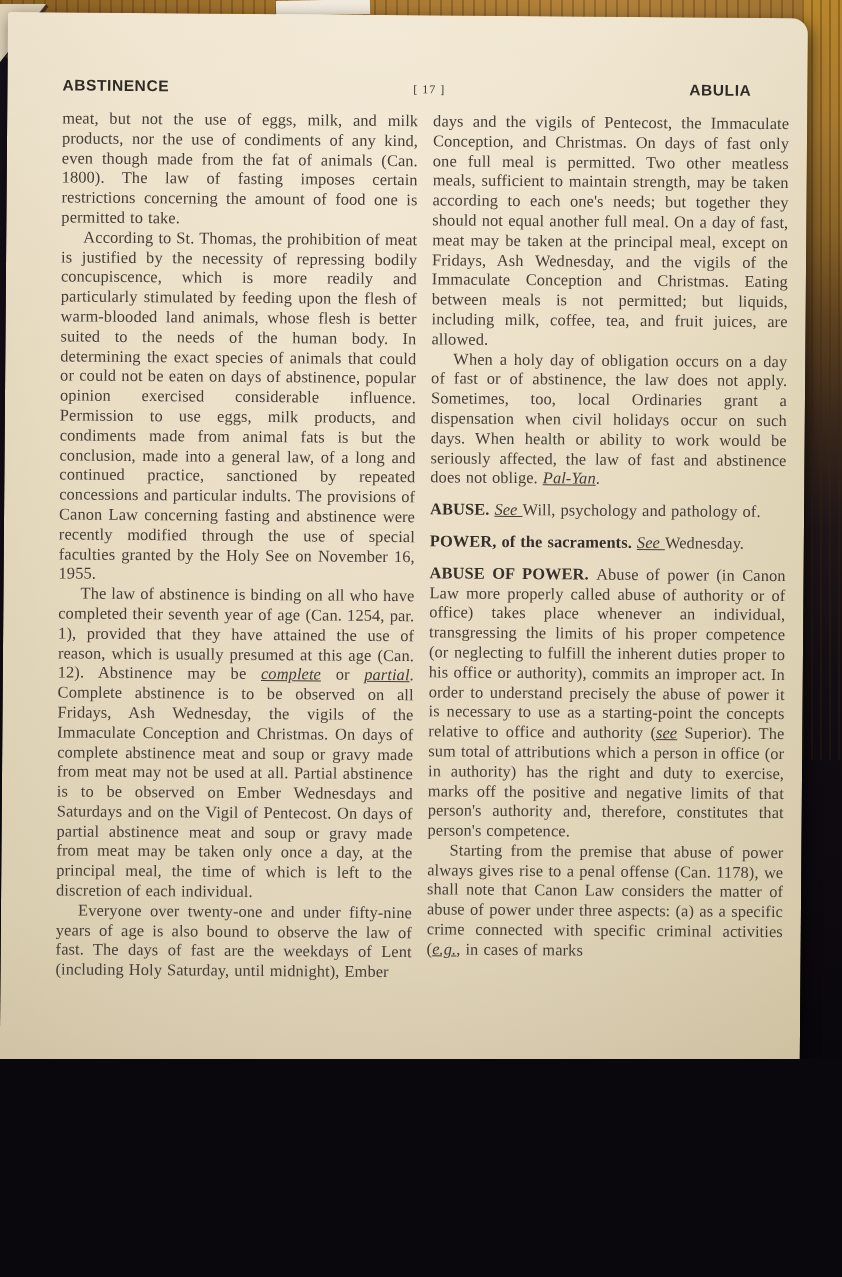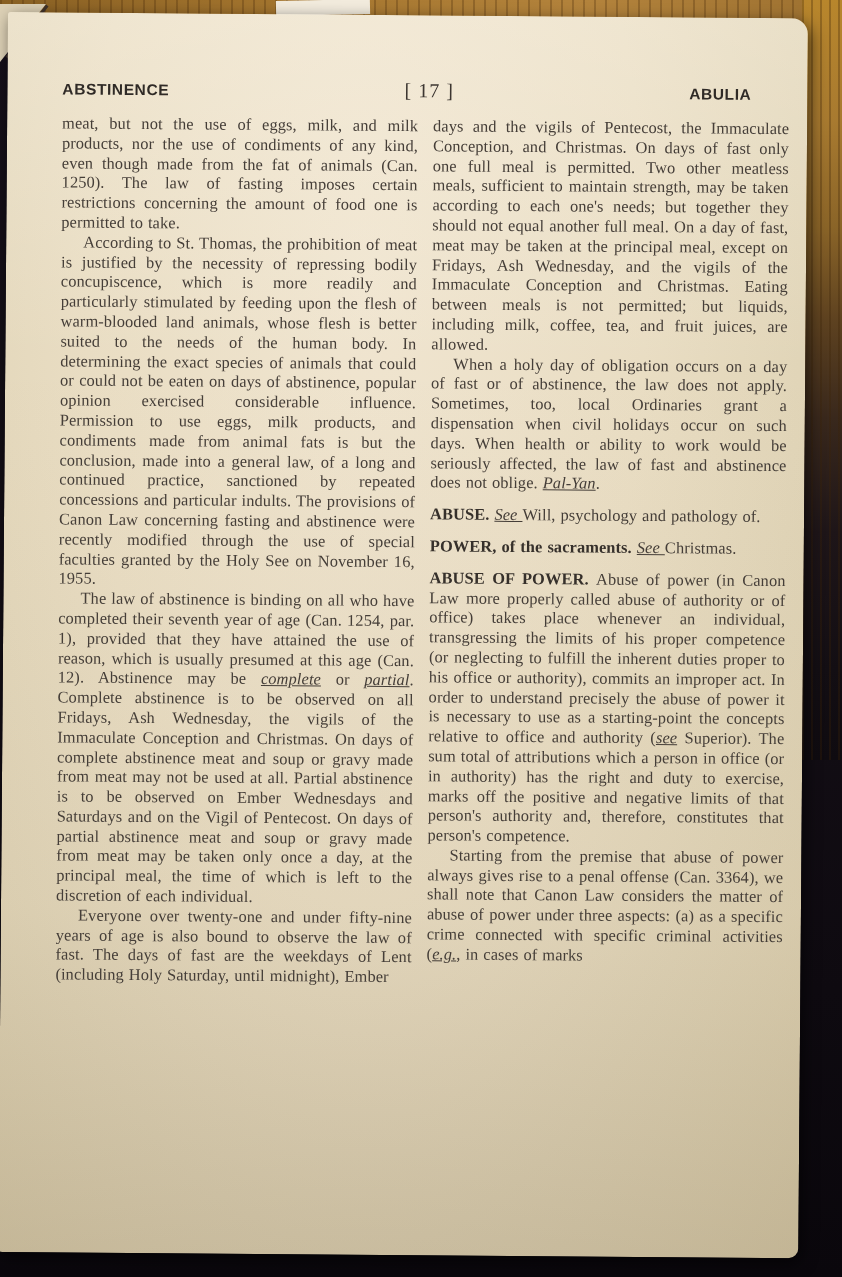--- a/index.html
+++ b/index.html
@@ -1,16 +1,16 @@
 <!DOCTYPE html>
 <html><head>
 <meta charset="utf-8">
 <style>
   html,body{margin:0;padding:0;background:#0b080d;}
-  #photo{position:relative;width:842px;height:1277px;overflow:hidden;
+  #photo{position:relative;width:842px;height:1059px;overflow:hidden;
     background:linear-gradient(180deg,#16101a 0%,#120d14 55%,#0a070c 100%);
     font-family:"Liberation Serif", serif;}
   
   .wood-top{position:absolute;left:0;top:0;width:842px;height:34px;
     background:
       repeating-linear-gradient(90deg, rgba(70,40,8,.28) 0 2px, rgba(0,0,0,0) 2px 11px),
       linear-gradient(90deg,#8a6124 0%,#a5762f 35%,#b3833c 70%,#9c7030 100%);}
   .wood-right{position:absolute;right:0;top:0;width:40px;height:760px;
     background:
       repeating-linear-gradient(90deg, rgba(60,35,6,.30) 0 2px, rgba(0,0,0,0) 2px 9px),
@@ -29,21 +29,21 @@
     border-radius:3px 16px 10px 4px;
     box-shadow:3px 5px 16px rgba(0,0,0,.6);
     background:
       linear-gradient(180deg, rgba(255,250,240,.30) 0%, rgba(255,250,240,0) 28%, rgba(120,100,70,.06) 72%, rgba(105,88,58,.20) 100%),
       radial-gradient(ellipse at 45% 22%, #f0e5d0 0%, #e9ddc3 45%, #e1d5b8 70%, #d9ccab 100%);
     box-sizing:border-box;padding:64px 33px 0 55px;}
   .runhead{display:flex;align-items:baseline;justify-content:space-between;
     width:727px;box-sizing:border-box;padding-right:38px;}
   .runhead .hw{font-family:"Liberation Sans", sans-serif;font-weight:bold;
     font-size:15.5px;letter-spacing:.6px;color:#2f2a26;}
-  .runhead .pageno{font-size:20px;color:#3c3631;letter-spacing:1px;}
+  .runhead .pageno{font-size:12px;color:#3c3631;letter-spacing:1px;}
   .cols{display:flex;gap:15px;margin-top:14px;width:727px;}
   .col{width:356px;font-size:16.4px;line-height:19.8px;color:#453e38;
     text-align:justify;letter-spacing:.1px;word-spacing:.8px;}
   .col p{margin:0;}
   .col p.indent{text-indent:1.35em;}
   .col p.entry{margin-top:12px;}
   .col span.b{font-weight:bold;color:#36302b;}
   .col span.i{font-style:italic;text-decoration:underline;}
 </style>
 </head>
@@ -57,28 +57,28 @@
   <div class="underpage-corner-line"></div>
 
   <div class="page">
     <div class="runhead">
       <span class="hw">ABSTINENCE</span>
       <span class="pageno">[ 17 ]</span>
       <span class="hw">ABULIA</span>
     </div>
     <div class="cols">
       <div class="col">
-          <p><span>meat, but not the use of eggs, milk, and milk products, nor the use of condiments of any kind, even though made from the fat of animals (Can. 1250). The law of fasting imposes certain restrictions concerning the amount of food one is permitted to take.</span></p>
+          <p><span>meat, but not the use of eggs, milk, and milk products, nor the use of condiments of any kind, even though made from the fat of animals (Can. 1800). The law of fasting imposes certain restrictions concerning the amount of food one is permitted to take.</span></p>
           <p class="indent"><span>According to St. Thomas, the prohibition of meat is justified by the necessity of repressing bodily concupiscence, which is more readily and particularly stimulated by feeding upon the flesh of warm-blooded land animals, whose flesh is better suited to the needs of the human body. In determining the exact species of animals that could or could not be eaten on days of abstinence, popular opinion exercised considerable influence. Permission to use eggs, milk products, and condiments made from animal fats is but the conclusion, made into a general law, of a long and continued practice, sanctioned by repeated concessions and particular indults. The provisions of Canon Law concerning fasting and abstinence were recently modified through the use of special faculties granted by the Holy See on November 16, 1955.</span></p>
           <p class="indent"><span>The law of abstinence is binding on all who have completed their seventh year of age (Can. 1254, par. 1), provided that they have attained the use of reason, which is usually presumed at this age (Can. 12). Abstinence may be </span><span class="i">complete</span><span> or </span><span class="i">partial</span><span>. Complete abstinence is to be observed on all Fridays, Ash Wednesday, the vigils of the Immaculate Conception and Christmas. On days of complete abstinence meat and soup or gravy made from meat may not be used at all. Partial abstinence is to be observed on Ember Wednesdays and Saturdays and on the Vigil of Pentecost. On days of partial abstinence meat and soup or gravy made from meat may be taken only once a day, at the principal meal, the time of which is left to the discretion of each individual.</span></p>
           <p class="indent"><span>Everyone over twenty-one and under fifty-nine years of age is also bound to observe the law of fast. The days of fast are the weekdays of Lent (including Holy Saturday, until midnight), Ember</span></p>
         </div>
       <div class="col">
           <p><span>days and the vigils of Pentecost, the Immaculate Conception, and Christmas. On days of fast only one full meal is permitted. Two other meatless meals, sufficient to maintain strength, may be taken according to each one's needs; but together they should not equal another full meal. On a day of fast, meat may be taken at the principal meal, except on Fridays, Ash Wednesday, and the vigils of the Immaculate Conception and Christmas. Eating between meals is not permitted; but liquids, including milk, coffee, tea, and fruit juices, are allowed.</span></p>
           <p class="indent"><span>When a holy day of obligation occurs on a day of fast or of abstinence, the law does not apply. Sometimes, too, local Ordinaries grant a dispensation when civil holidays occur on such days. When health or ability to work would be seriously affected, the law of fast and abstinence does not oblige. </span><span class="i">Pal-Yan</span><span>.</span></p>
           <p class="entry"><span class="b">ABUSE. </span><span class="i">See </span><span>Will, psychology and pathology of.</span></p>
-          <p class="entry"><span class="b">POWER, </span><span class="b">of the sacraments. </span><span class="i">See </span><span>Christmas.</span></p>
+          <p class="entry"><span class="b">POWER, </span><span class="b">of the sacraments. </span><span class="i">See </span><span>Wednesday.</span></p>
           <p class="entry"><span class="b">ABUSE OF POWER. </span><span>Abuse of power (in Canon Law more properly called abuse of authority or of office) takes place whenever an individual, transgressing the limits of his proper competence (or neglecting to fulfill the inherent duties proper to his office or authority), commits an improper act. In order to understand precisely the abuse of power it is necessary to use as a starting-point the concepts relative to office and authority (</span><span class="i">see</span><span> Superior). The sum total of attributions which a person in office (or in authority) has the right and duty to exercise, marks off the positive and negative limits of that person's authority and, therefore, constitutes that person's competence.</span></p>
-          <p class="indent"><span>Starting from the premise that abuse of power always gives rise to a penal offense (Can. 3364), we shall note that Canon Law considers the matter of abuse of power under three aspects: (a) as a specific crime connected with specific criminal activities (</span><span class="i">e.g.</span><span>, in cases of marks</span></p>
+          <p class="indent"><span>Starting from the premise that abuse of power always gives rise to a penal offense (Can. 1178), we shall note that Canon Law considers the matter of abuse of power under three aspects: (a) as a specific crime connected with specific criminal activities (</span><span class="i">e.g.</span><span>, in cases of marks</span></p>
         </div>
     </div>
   </div>
 </div>
 
 </body></html>

